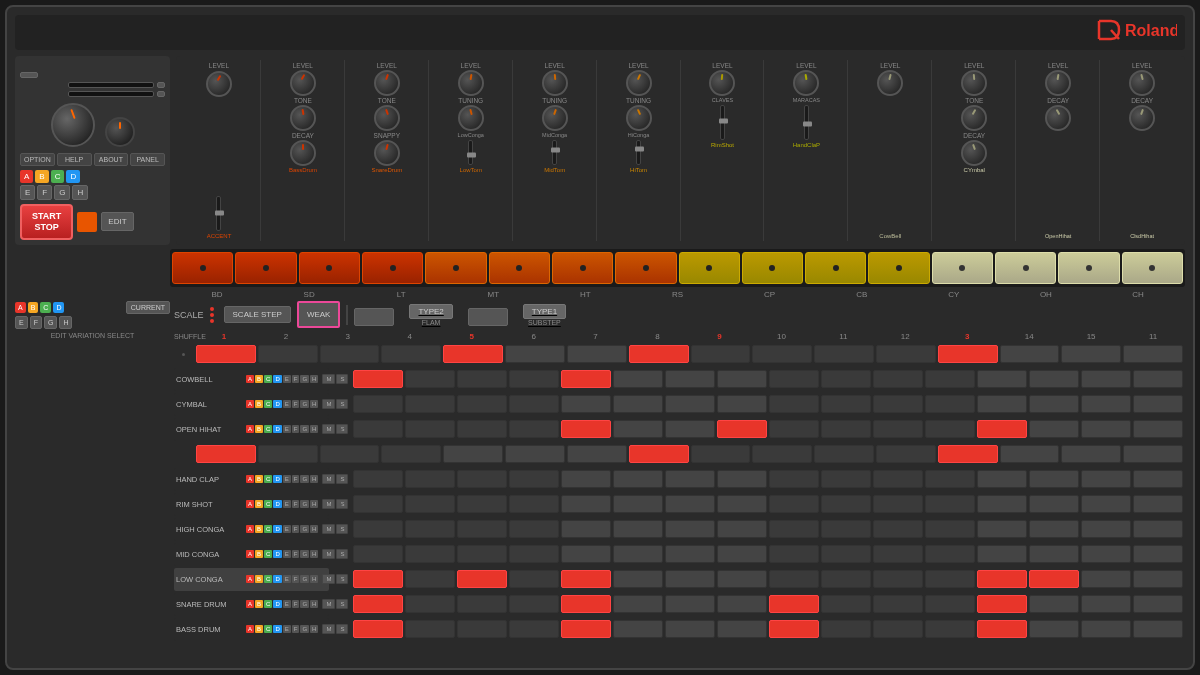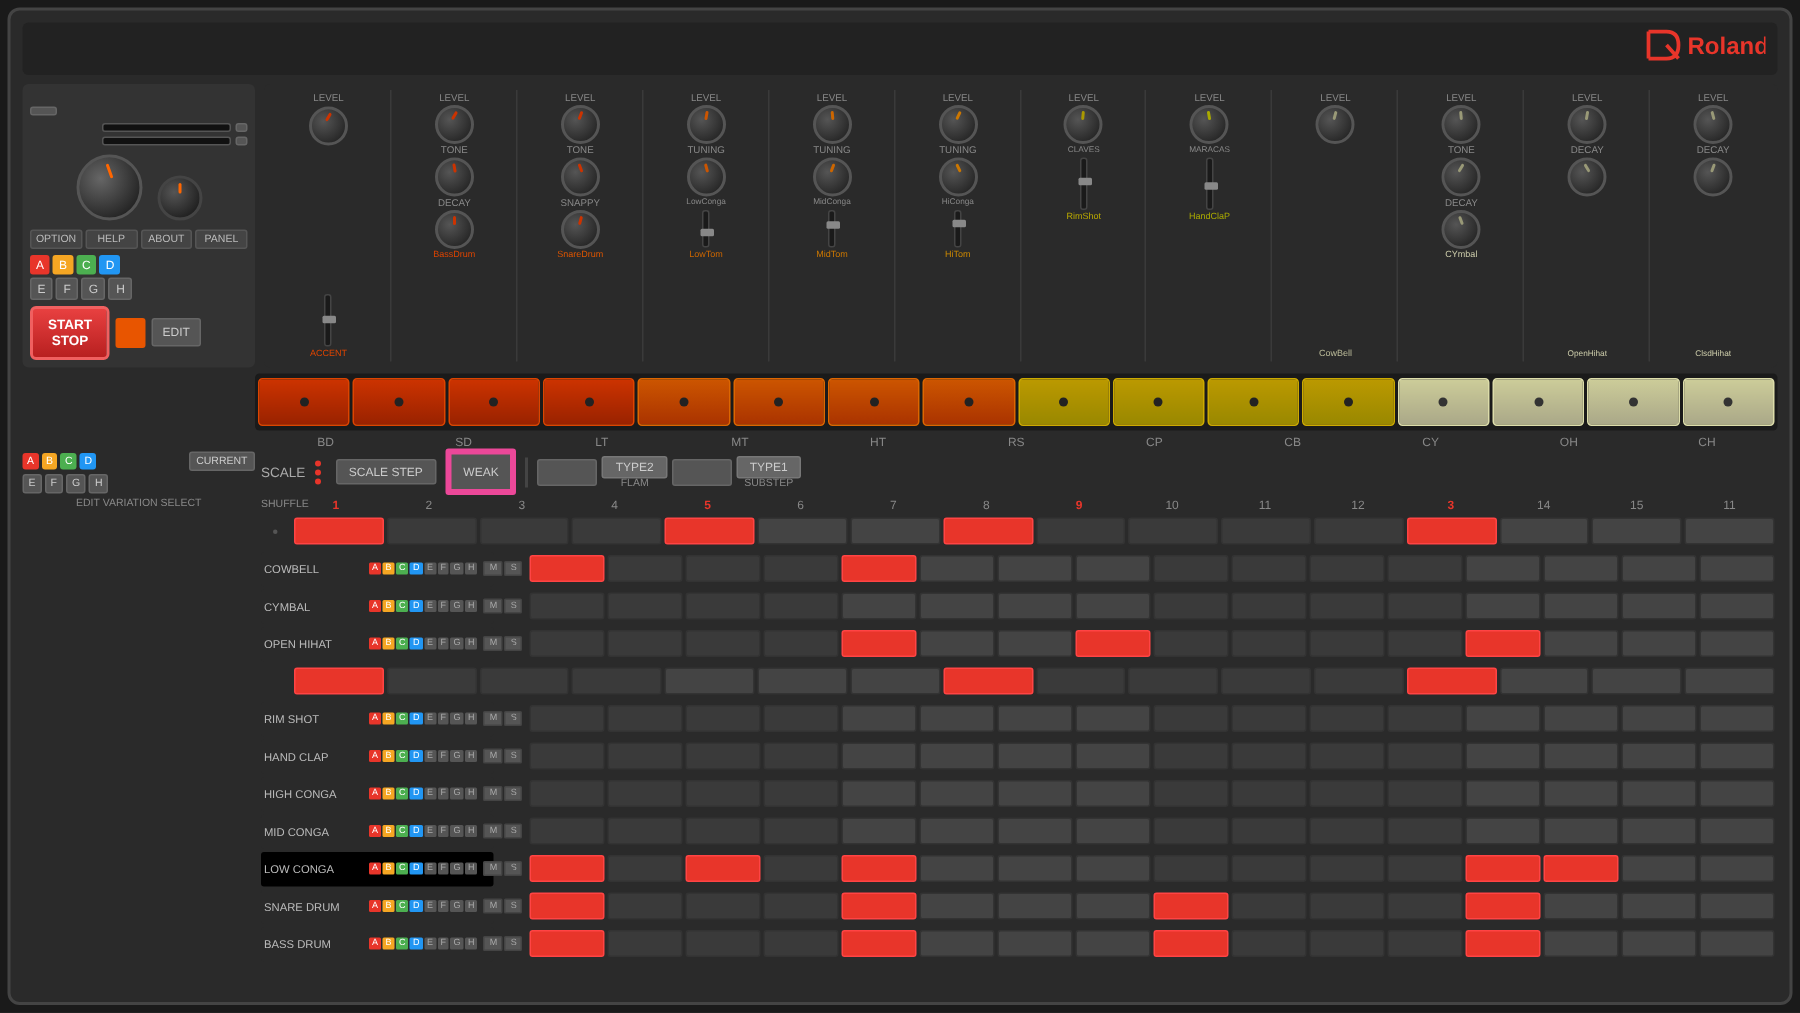--- a/index.html
+++ b/index.html
@@ -371,23 +371,23 @@
     <div style="flex:1;display:flex;flex-direction:column;">
 
       <div style="display:flex;align-items:center;gap:6px;margin-bottom:3px;height:28px;">
         <span style="color:#aaa;font-size:9px;">SCALE</span>
         <div style="display:flex;flex-direction:column;gap:2px;margin-right:4px;">
           <div style="width:4px;height:4px;background:#e8352a;border-radius:50%;"></div>
           <div style="width:4px;height:4px;background:#e8352a;border-radius:50%;"></div>
           <div style="width:4px;height:4px;background:#e8352a;border-radius:50%;"></div>
         </div>
         <button style="background:#555;color:#ccc;font-size:8px;padding:3px 8px;border-radius:2px;border:1px solid #666;cursor:pointer;">SCALE STEP</button>
-        <button style="background:#555;color:#ccc;font-size:8px;padding:7px 8px;border-radius:2px;border:4px solid #ec4899;cursor:pointer;">WEAK</button>
+        <button style="background:#555;color:#ccc;font-size:8px;padding:7px 8px;border-radius:2px;border:2px solid #ec4899;cursor:pointer;">WEAK</button>
         <div style="width:2px;height:20px;background:#444;"></div>
-        <div style="display:flex;align-items:center;gap:3px;">
+        <div style="display:flex;align-items:flex-end;gap:15px;text-decoration:underline;">
           <div style="width:40px;height:18px;background:#555;border-radius:2px;border:1px solid #666;"></div>
           <div style="display:flex;flex-direction:column;align-items:center;cursor:pointer;">
             <span style="background:#666;color:#ccc;font-size:8px;padding:2px 8px;border-radius:2px;border:1px solid #777;display:block;cursor:pointer;">TYPE2</span>
             <span style="color:#888;font-size:7px;">FLAM</span>
           </div>
           <div style="width:40px;height:18px;background:#555;border-radius:2px;border:1px solid #666;"></div>
           <div style="display:flex;flex-direction:column;align-items:center;cursor:pointer;">
             <span style="background:#666;color:#ccc;font-size:8px;padding:2px 8px;border-radius:2px;border:1px solid #777;display:block;cursor:pointer;">TYPE1</span>
             <span style="color:#888;font-size:7px;">SUBSTEP</span>
           </div>
@@ -572,20 +572,58 @@
               <div style="flex: 1 1 0%; height: 18px; border-radius: 2px; cursor: pointer; border: 1px solid rgb(51, 51, 51); background: rgb(58, 58, 58);"></div>
               <div style="flex: 1 1 0%; height: 18px; border-radius: 2px; cursor: pointer; border: 1px solid rgb(51, 51, 51); background: rgb(58, 58, 58);"></div>
               <div style="flex: 1 1 0%; height: 18px; border-radius: 2px; cursor: pointer; border: 1px solid rgb(255, 68, 68); background: rgb(232, 53, 42);"></div>
               <div style="flex: 1 1 0%; height: 18px; border-radius: 2px; cursor: pointer; border: 1px solid rgb(51, 51, 51); background: rgb(68, 68, 68);"></div>
               <div style="flex: 1 1 0%; height: 18px; border-radius: 2px; cursor: pointer; border: 1px solid rgb(51, 51, 51); background: rgb(68, 68, 68);"></div>
               <div style="flex: 1 1 0%; height: 18px; border-radius: 2px; cursor: pointer; border: 1px solid rgb(51, 51, 51); background: rgb(68, 68, 68);"></div>
             </div>
           </div>
           <div style="display: flex; align-items: center; height: 23px; gap: 2px;">
             <div style="width: 155px; flex-shrink: 0; display: flex; align-items: center; gap: 2px; background: rgb(42, 42, 42); border-radius: 2px; height: 100%; padding: 0px 2px;">
+              <span style="color: rgb(187, 187, 187); font-size: 7.5px; text-transform: uppercase; width: 68px; flex-shrink: 0;">HAND CLAP</span>
+              <div style="display: flex; gap: 1px;">
+                <span style="background: rgb(232, 53, 42); color: white; font-size: 6px; padding: 1px 2px; border-radius: 1px; cursor: pointer;">A</span>
+                <span style="background: rgb(245, 166, 35); color: white; font-size: 6px; padding: 1px 2px; border-radius: 1px; cursor: pointer;">B</span>
+                <span style="background: rgb(76, 175, 80); color: white; font-size: 6px; padding: 1px 2px; border-radius: 1px; cursor: pointer;">C</span>
+                <span style="background: rgb(33, 150, 243); color: white; font-size: 6px; padding: 1px 2px; border-radius: 1px; cursor: pointer;">D</span>
+                <span style="background: rgb(85, 85, 85); color: rgb(170, 170, 170); font-size: 6px; padding: 1px 2px; border-radius: 1px; cursor: pointer;">E</span>
+                <span style="background: rgb(85, 85, 85); color: rgb(170, 170, 170); font-size: 6px; padding: 1px 2px; border-radius: 1px; cursor: pointer;">F</span>
+                <span style="background: rgb(85, 85, 85); color: rgb(170, 170, 170); font-size: 6px; padding: 1px 2px; border-radius: 1px; cursor: pointer;">G</span>
+                <span style="background: rgb(85, 85, 85); color: rgb(170, 170, 170); font-size: 6px; padding: 1px 2px; border-radius: 1px; cursor: pointer;">H</span>
+              </div>
+              <div style="display: flex; gap: 1px; margin-left: 2px;">
+                <span style="background: rgb(85, 85, 85); color: rgb(170, 170, 170); font-size: 6px; padding: 1px 3px; border-radius: 1px; cursor: pointer; border: 1px solid rgb(68, 68, 68);">M</span>
+                <span style="background: rgb(85, 85, 85); color: rgb(170, 170, 170); font-size: 6px; padding: 1px 3px; border-radius: 1px; cursor: pointer; border: 1px solid rgb(68, 68, 68);">S</span>
+              </div>
+            </div>
+            <div style="width: 18px; display: flex; align-items: center; justify-content: center;"></div>
+            <div style="flex: 1 1 0%; display: flex; gap: 2px; padding: 0px 2px; height: 100%; align-items: center;">
+              <div style="flex: 1 1 0%; height: 18px; border-radius: 2px; cursor: pointer; border: 1px solid rgb(51, 51, 51); background: rgb(58, 58, 58);"></div>
+              <div style="flex: 1 1 0%; height: 18px; border-radius: 2px; cursor: pointer; border: 1px solid rgb(51, 51, 51); background: rgb(58, 58, 58);"></div>
+              <div style="flex: 1 1 0%; height: 18px; border-radius: 2px; cursor: pointer; border: 1px solid rgb(51, 51, 51); background: rgb(58, 58, 58);"></div>
+              <div style="flex: 1 1 0%; height: 18px; border-radius: 2px; cursor: pointer; border: 1px solid rgb(51, 51, 51); background: rgb(58, 58, 58);"></div>
+              <div style="flex: 1 1 0%; height: 18px; border-radius: 2px; cursor: pointer; border: 1px solid rgb(51, 51, 51); background: rgb(68, 68, 68);"></div>
+              <div style="flex: 1 1 0%; height: 18px; border-radius: 2px; cursor: pointer; border: 1px solid rgb(51, 51, 51); background: rgb(68, 68, 68);"></div>
+              <div style="flex: 1 1 0%; height: 18px; border-radius: 2px; cursor: pointer; border: 1px solid rgb(51, 51, 51); background: rgb(68, 68, 68);"></div>
+              <div style="flex: 1 1 0%; height: 18px; border-radius: 2px; cursor: pointer; border: 1px solid rgb(51, 51, 51); background: rgb(68, 68, 68);"></div>
+              <div style="flex: 1 1 0%; height: 18px; border-radius: 2px; cursor: pointer; border: 1px solid rgb(51, 51, 51); background: rgb(58, 58, 58);"></div>
+              <div style="flex: 1 1 0%; height: 18px; border-radius: 2px; cursor: pointer; border: 1px solid rgb(51, 51, 51); background: rgb(58, 58, 58);"></div>
+              <div style="flex: 1 1 0%; height: 18px; border-radius: 2px; cursor: pointer; border: 1px solid rgb(51, 51, 51); background: rgb(58, 58, 58);"></div>
+              <div style="flex: 1 1 0%; height: 18px; border-radius: 2px; cursor: pointer; border: 1px solid rgb(51, 51, 51); background: rgb(58, 58, 58);"></div>
+              <div style="flex: 1 1 0%; height: 18px; border-radius: 2px; cursor: pointer; border: 1px solid rgb(51, 51, 51); background: rgb(68, 68, 68);"></div>
+              <div style="flex: 1 1 0%; height: 18px; border-radius: 2px; cursor: pointer; border: 1px solid rgb(51, 51, 51); background: rgb(68, 68, 68);"></div>
+              <div style="flex: 1 1 0%; height: 18px; border-radius: 2px; cursor: pointer; border: 1px solid rgb(51, 51, 51); background: rgb(68, 68, 68);"></div>
+              <div style="flex: 1 1 0%; height: 18px; border-radius: 2px; cursor: pointer; border: 1px solid rgb(51, 51, 51); background: rgb(68, 68, 68);"></div>
+            </div>
+          </div>
+          <div style="display: flex; align-items: center; height: 23px; gap: 2px;">
+            <div style="width: 155px; flex-shrink: 0; display: flex; align-items: center; gap: 2px; background: rgb(42, 42, 42); border-radius: 2px; height: 100%; padding: 0px 2px;">
               <span style="color: rgb(187, 187, 187); font-size: 7.5px; text-transform: uppercase; width: 68px; flex-shrink: 0;">RIM SHOT</span>
               <div style="display: flex; gap: 1px;">
                 <span style="background: rgb(232, 53, 42); color: white; font-size: 6px; padding: 1px 2px; border-radius: 1px; cursor: pointer;">A</span>
                 <span style="background: rgb(245, 166, 35); color: white; font-size: 6px; padding: 1px 2px; border-radius: 1px; cursor: pointer;">B</span>
                 <span style="background: rgb(76, 175, 80); color: white; font-size: 6px; padding: 1px 2px; border-radius: 1px; cursor: pointer;">C</span>
                 <span style="background: rgb(33, 150, 243); color: white; font-size: 6px; padding: 1px 2px; border-radius: 1px; cursor: pointer;">D</span>
                 <span style="background: rgb(85, 85, 85); color: rgb(170, 170, 170); font-size: 6px; padding: 1px 2px; border-radius: 1px; cursor: pointer;">E</span>
                 <span style="background: rgb(85, 85, 85); color: rgb(170, 170, 170); font-size: 6px; padding: 1px 2px; border-radius: 1px; cursor: pointer;">F</span>
                 <span style="background: rgb(85, 85, 85); color: rgb(170, 170, 170); font-size: 6px; padding: 1px 2px; border-radius: 1px; cursor: pointer;">G</span>
                 <span style="background: rgb(85, 85, 85); color: rgb(170, 170, 170); font-size: 6px; padding: 1px 2px; border-radius: 1px; cursor: pointer;">H</span>
@@ -612,58 +650,20 @@
               <div style="flex: 1 1 0%; height: 18px; border-radius: 2px; cursor: pointer; border: 1px solid rgb(51, 51, 51); background: rgb(58, 58, 58);"></div>
               <div style="flex: 1 1 0%; height: 18px; border-radius: 2px; cursor: pointer; border: 1px solid rgb(51, 51, 51); background: rgb(58, 58, 58);"></div>
               <div style="flex: 1 1 0%; height: 18px; border-radius: 2px; cursor: pointer; border: 1px solid rgb(51, 51, 51); background: rgb(68, 68, 68);"></div>
               <div style="flex: 1 1 0%; height: 18px; border-radius: 2px; cursor: pointer; border: 1px solid rgb(51, 51, 51); background: rgb(68, 68, 68);"></div>
               <div style="flex: 1 1 0%; height: 18px; border-radius: 2px; cursor: pointer; border: 1px solid rgb(51, 51, 51); background: rgb(68, 68, 68);"></div>
               <div style="flex: 1 1 0%; height: 18px; border-radius: 2px; cursor: pointer; border: 1px solid rgb(51, 51, 51); background: rgb(68, 68, 68);"></div>
             </div>
           </div>
           <div style="display: flex; align-items: center; height: 23px; gap: 2px;">
             <div style="width: 155px; flex-shrink: 0; display: flex; align-items: center; gap: 2px; background: rgb(42, 42, 42); border-radius: 2px; height: 100%; padding: 0px 2px;">
-              <span style="color: rgb(187, 187, 187); font-size: 7.5px; text-transform: uppercase; width: 68px; flex-shrink: 0;">HAND CLAP</span>
-              <div style="display: flex; gap: 1px;">
-                <span style="background: rgb(232, 53, 42); color: white; font-size: 6px; padding: 1px 2px; border-radius: 1px; cursor: pointer;">A</span>
-                <span style="background: rgb(245, 166, 35); color: white; font-size: 6px; padding: 1px 2px; border-radius: 1px; cursor: pointer;">B</span>
-                <span style="background: rgb(76, 175, 80); color: white; font-size: 6px; padding: 1px 2px; border-radius: 1px; cursor: pointer;">C</span>
-                <span style="background: rgb(33, 150, 243); color: white; font-size: 6px; padding: 1px 2px; border-radius: 1px; cursor: pointer;">D</span>
-                <span style="background: rgb(85, 85, 85); color: rgb(170, 170, 170); font-size: 6px; padding: 1px 2px; border-radius: 1px; cursor: pointer;">E</span>
-                <span style="background: rgb(85, 85, 85); color: rgb(170, 170, 170); font-size: 6px; padding: 1px 2px; border-radius: 1px; cursor: pointer;">F</span>
-                <span style="background: rgb(85, 85, 85); color: rgb(170, 170, 170); font-size: 6px; padding: 1px 2px; border-radius: 1px; cursor: pointer;">G</span>
-                <span style="background: rgb(85, 85, 85); color: rgb(170, 170, 170); font-size: 6px; padding: 1px 2px; border-radius: 1px; cursor: pointer;">H</span>
-              </div>
-              <div style="display: flex; gap: 1px; margin-left: 2px;">
-                <span style="background: rgb(85, 85, 85); color: rgb(170, 170, 170); font-size: 6px; padding: 1px 3px; border-radius: 1px; cursor: pointer; border: 1px solid rgb(68, 68, 68);">M</span>
-                <span style="background: rgb(85, 85, 85); color: rgb(170, 170, 170); font-size: 6px; padding: 1px 3px; border-radius: 1px; cursor: pointer; border: 1px solid rgb(68, 68, 68);">S</span>
-              </div>
-            </div>
-            <div style="width: 18px; display: flex; align-items: center; justify-content: center;"></div>
-            <div style="flex: 1 1 0%; display: flex; gap: 2px; padding: 0px 2px; height: 100%; align-items: center;">
-              <div style="flex: 1 1 0%; height: 18px; border-radius: 2px; cursor: pointer; border: 1px solid rgb(51, 51, 51); background: rgb(58, 58, 58);"></div>
-              <div style="flex: 1 1 0%; height: 18px; border-radius: 2px; cursor: pointer; border: 1px solid rgb(51, 51, 51); background: rgb(58, 58, 58);"></div>
-              <div style="flex: 1 1 0%; height: 18px; border-radius: 2px; cursor: pointer; border: 1px solid rgb(51, 51, 51); background: rgb(58, 58, 58);"></div>
-              <div style="flex: 1 1 0%; height: 18px; border-radius: 2px; cursor: pointer; border: 1px solid rgb(51, 51, 51); background: rgb(58, 58, 58);"></div>
-              <div style="flex: 1 1 0%; height: 18px; border-radius: 2px; cursor: pointer; border: 1px solid rgb(51, 51, 51); background: rgb(68, 68, 68);"></div>
-              <div style="flex: 1 1 0%; height: 18px; border-radius: 2px; cursor: pointer; border: 1px solid rgb(51, 51, 51); background: rgb(68, 68, 68);"></div>
-              <div style="flex: 1 1 0%; height: 18px; border-radius: 2px; cursor: pointer; border: 1px solid rgb(51, 51, 51); background: rgb(68, 68, 68);"></div>
-              <div style="flex: 1 1 0%; height: 18px; border-radius: 2px; cursor: pointer; border: 1px solid rgb(51, 51, 51); background: rgb(68, 68, 68);"></div>
-              <div style="flex: 1 1 0%; height: 18px; border-radius: 2px; cursor: pointer; border: 1px solid rgb(51, 51, 51); background: rgb(58, 58, 58);"></div>
-              <div style="flex: 1 1 0%; height: 18px; border-radius: 2px; cursor: pointer; border: 1px solid rgb(51, 51, 51); background: rgb(58, 58, 58);"></div>
-              <div style="flex: 1 1 0%; height: 18px; border-radius: 2px; cursor: pointer; border: 1px solid rgb(51, 51, 51); background: rgb(58, 58, 58);"></div>
-              <div style="flex: 1 1 0%; height: 18px; border-radius: 2px; cursor: pointer; border: 1px solid rgb(51, 51, 51); background: rgb(58, 58, 58);"></div>
-              <div style="flex: 1 1 0%; height: 18px; border-radius: 2px; cursor: pointer; border: 1px solid rgb(51, 51, 51); background: rgb(68, 68, 68);"></div>
-              <div style="flex: 1 1 0%; height: 18px; border-radius: 2px; cursor: pointer; border: 1px solid rgb(51, 51, 51); background: rgb(68, 68, 68);"></div>
-              <div style="flex: 1 1 0%; height: 18px; border-radius: 2px; cursor: pointer; border: 1px solid rgb(51, 51, 51); background: rgb(68, 68, 68);"></div>
-              <div style="flex: 1 1 0%; height: 18px; border-radius: 2px; cursor: pointer; border: 1px solid rgb(51, 51, 51); background: rgb(68, 68, 68);"></div>
-            </div>
-          </div>
-          <div style="display: flex; align-items: center; height: 23px; gap: 2px;">
-            <div style="width: 155px; flex-shrink: 0; display: flex; align-items: center; gap: 2px; background: rgb(42, 42, 42); border-radius: 2px; height: 100%; padding: 0px 2px;">
               <span style="color: rgb(187, 187, 187); font-size: 7.5px; text-transform: uppercase; width: 68px; flex-shrink: 0;">HIGH CONGA</span>
               <div style="display: flex; gap: 1px;">
                 <span style="background: rgb(232, 53, 42); color: white; font-size: 6px; padding: 1px 2px; border-radius: 1px; cursor: pointer;">A</span>
                 <span style="background: rgb(245, 166, 35); color: white; font-size: 6px; padding: 1px 2px; border-radius: 1px; cursor: pointer;">B</span>
                 <span style="background: rgb(76, 175, 80); color: white; font-size: 6px; padding: 1px 2px; border-radius: 1px; cursor: pointer;">C</span>
                 <span style="background: rgb(33, 150, 243); color: white; font-size: 6px; padding: 1px 2px; border-radius: 1px; cursor: pointer;">D</span>
                 <span style="background: rgb(85, 85, 85); color: rgb(170, 170, 170); font-size: 6px; padding: 1px 2px; border-radius: 1px; cursor: pointer;">E</span>
                 <span style="background: rgb(85, 85, 85); color: rgb(170, 170, 170); font-size: 6px; padding: 1px 2px; border-radius: 1px; cursor: pointer;">F</span>
                 <span style="background: rgb(85, 85, 85); color: rgb(170, 170, 170); font-size: 6px; padding: 1px 2px; border-radius: 1px; cursor: pointer;">G</span>
                 <span style="background: rgb(85, 85, 85); color: rgb(170, 170, 170); font-size: 6px; padding: 1px 2px; border-radius: 1px; cursor: pointer;">H</span>
@@ -725,21 +725,21 @@
               <div style="flex: 1 1 0%; height: 18px; border-radius: 2px; cursor: pointer; border: 1px solid rgb(51, 51, 51); background: rgb(58, 58, 58);"></div>
               <div style="flex: 1 1 0%; height: 18px; border-radius: 2px; cursor: pointer; border: 1px solid rgb(51, 51, 51); background: rgb(58, 58, 58);"></div>
               <div style="flex: 1 1 0%; height: 18px; border-radius: 2px; cursor: pointer; border: 1px solid rgb(51, 51, 51); background: rgb(58, 58, 58);"></div>
               <div style="flex: 1 1 0%; height: 18px; border-radius: 2px; cursor: pointer; border: 1px solid rgb(51, 51, 51); background: rgb(68, 68, 68);"></div>
               <div style="flex: 1 1 0%; height: 18px; border-radius: 2px; cursor: pointer; border: 1px solid rgb(51, 51, 51); background: rgb(68, 68, 68);"></div>
               <div style="flex: 1 1 0%; height: 18px; border-radius: 2px; cursor: pointer; border: 1px solid rgb(51, 51, 51); background: rgb(68, 68, 68);"></div>
               <div style="flex: 1 1 0%; height: 18px; border-radius: 2px; cursor: pointer; border: 1px solid rgb(51, 51, 51); background: rgb(68, 68, 68);"></div>
             </div>
           </div>
           <div style="display: flex; align-items: center; height: 23px; gap: 2px;">
-            <div style="width: 155px; flex-shrink: 0; display: flex; align-items: center; gap: 2px; background: #000000; border-radius: 2px; height: 100%; padding: 0px 2px;">
+            <div style="width: 155px; flex-shrink: 0; display: flex; align-items: center; gap: 2px; background: #404040; border-radius: 2px; height: 100%; padding: 0px 2px;">
               <span style="color: rgb(187, 187, 187); font-size: 7.5px; text-transform: uppercase; width: 68px; flex-shrink: 0;">LOW CONGA</span>
               <div style="display: flex; gap: 1px;">
                 <span style="background: rgb(232, 53, 42); color: white; font-size: 6px; padding: 1px 2px; border-radius: 1px; cursor: pointer;">A</span>
                 <span style="background: rgb(245, 166, 35); color: white; font-size: 6px; padding: 1px 2px; border-radius: 1px; cursor: pointer;">B</span>
                 <span style="background: rgb(76, 175, 80); color: white; font-size: 6px; padding: 1px 2px; border-radius: 1px; cursor: pointer;">C</span>
                 <span style="background: rgb(33, 150, 243); color: white; font-size: 6px; padding: 1px 2px; border-radius: 1px; cursor: pointer;">D</span>
                 <span style="background: rgb(85, 85, 85); color: rgb(170, 170, 170); font-size: 6px; padding: 1px 2px; border-radius: 1px; cursor: pointer;">E</span>
                 <span style="background: rgb(85, 85, 85); color: rgb(170, 170, 170); font-size: 6px; padding: 1px 2px; border-radius: 1px; cursor: pointer;">F</span>
                 <span style="background: rgb(85, 85, 85); color: rgb(170, 170, 170); font-size: 6px; padding: 1px 2px; border-radius: 1px; cursor: pointer;">G</span>
                 <span style="background: rgb(85, 85, 85); color: rgb(170, 170, 170); font-size: 6px; padding: 1px 2px; border-radius: 1px; cursor: pointer;">H</span>

